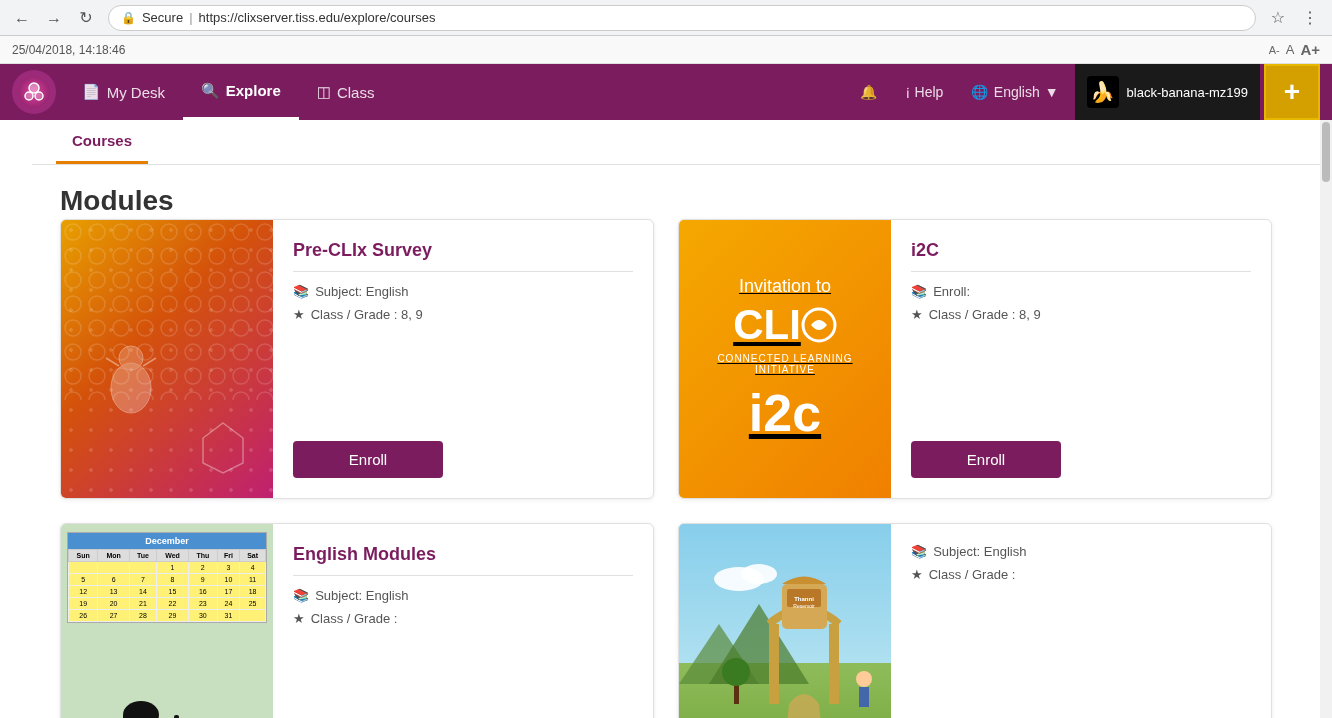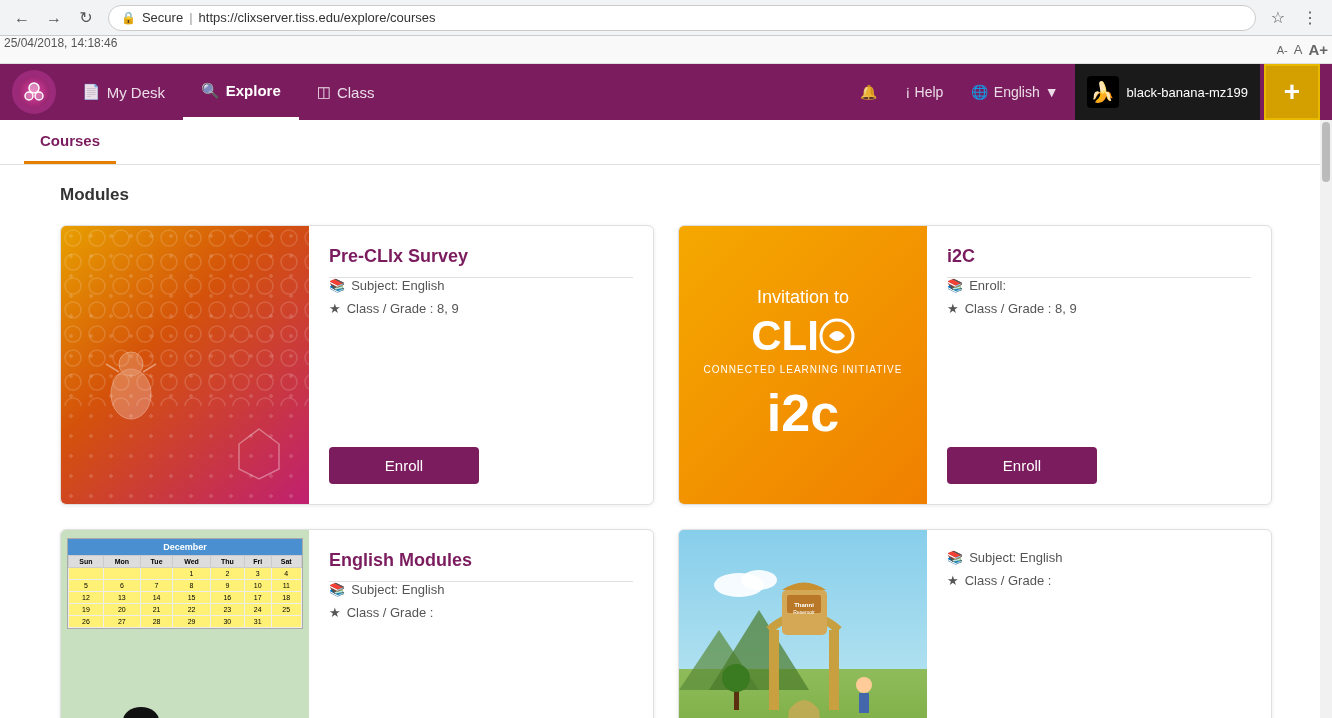--- a/index.html
+++ b/index.html
@@ -49,21 +49,22 @@
       gap: 4px;
       align-items: center;
     }
 
     
     .datetime-bar {
       background: #f9f9f9;
       border-bottom: 1px solid #e0e0e0;
       height: 28px;
       display: flex;
-      padding: 0 4px;
+      align-items: center;
+      padding: 0 12px;
       font-size: 12px;
       color: #555;
       justify-content: space-between;
     }
     .font-controls { display: flex; gap: 6px; align-items: center; font-size: 12px; color: #666; }
 
     
     .top-nav {
       background: #7b1c5e;
       height: 56px;
@@ -145,80 +146,82 @@
       font-weight: bold;
       border: 2px solid #e6b800;
     }
 
     
     .sub-nav {
       border-bottom: 1px solid #e0e0e0;
       padding: 0 24px;
       display: flex;
       gap: 16px;
+      margin-left: 32px;
     }
     .sub-nav-item {
       padding: 12px 16px;
       font-size: 15px;
       cursor: pointer;
       color: #7b1c5e;
       border-bottom: 3px solid transparent;
       text-decoration: none;
     }
     .sub-nav-item.active {
       border-bottom: 3px solid #e67e00;
       font-weight: bold;
     }
 
     
     .main-content {
       padding: 20px 60px;
     }
     .section-title {
-      font-size: 17px;
+      font-size: 28px;
       font-weight: bold;
       color: #333;
-      margin-bottom: 20px;
+      margin-bottom: 2px;
     }
 
     
     .courses-grid {
       display: grid;
       grid-template-columns: 1fr 1fr;
       gap: 24px;
     }
 
     
     .course-card {
       display: flex;
       border: 1px solid #e0e0e0;
       border-radius: 6px;
       overflow: hidden;
       background: #fff;
       box-shadow: 0 1px 4px rgba(0,0,0,0.08);
       height: 280px;
     }
     .course-thumbnail {
-      width: 248px;
+      width: 212px;
       flex-shrink: 0;
       position: relative;
       overflow: hidden;
+      text-decoration: underline;
     }
     .course-info {
       flex: 1;
       padding: 20px 20px;
       display: flex;
       flex-direction: column;
       justify-content: flex-start;
     }
     .course-title {
       font-size: 18px;
       font-weight: bold;
       color: #7b1c5e;
-      margin-bottom: 0;
+      margin-bottom: 12px;
       padding-bottom: 10px;
       border-bottom: 1px solid #e0e0e0;
     }
     .course-meta {
       font-size: 13px;
       color: #555;
       margin-bottom: 8px;
       display: flex; align-items: center; gap: 6px;
     }
     .enroll-btn {

